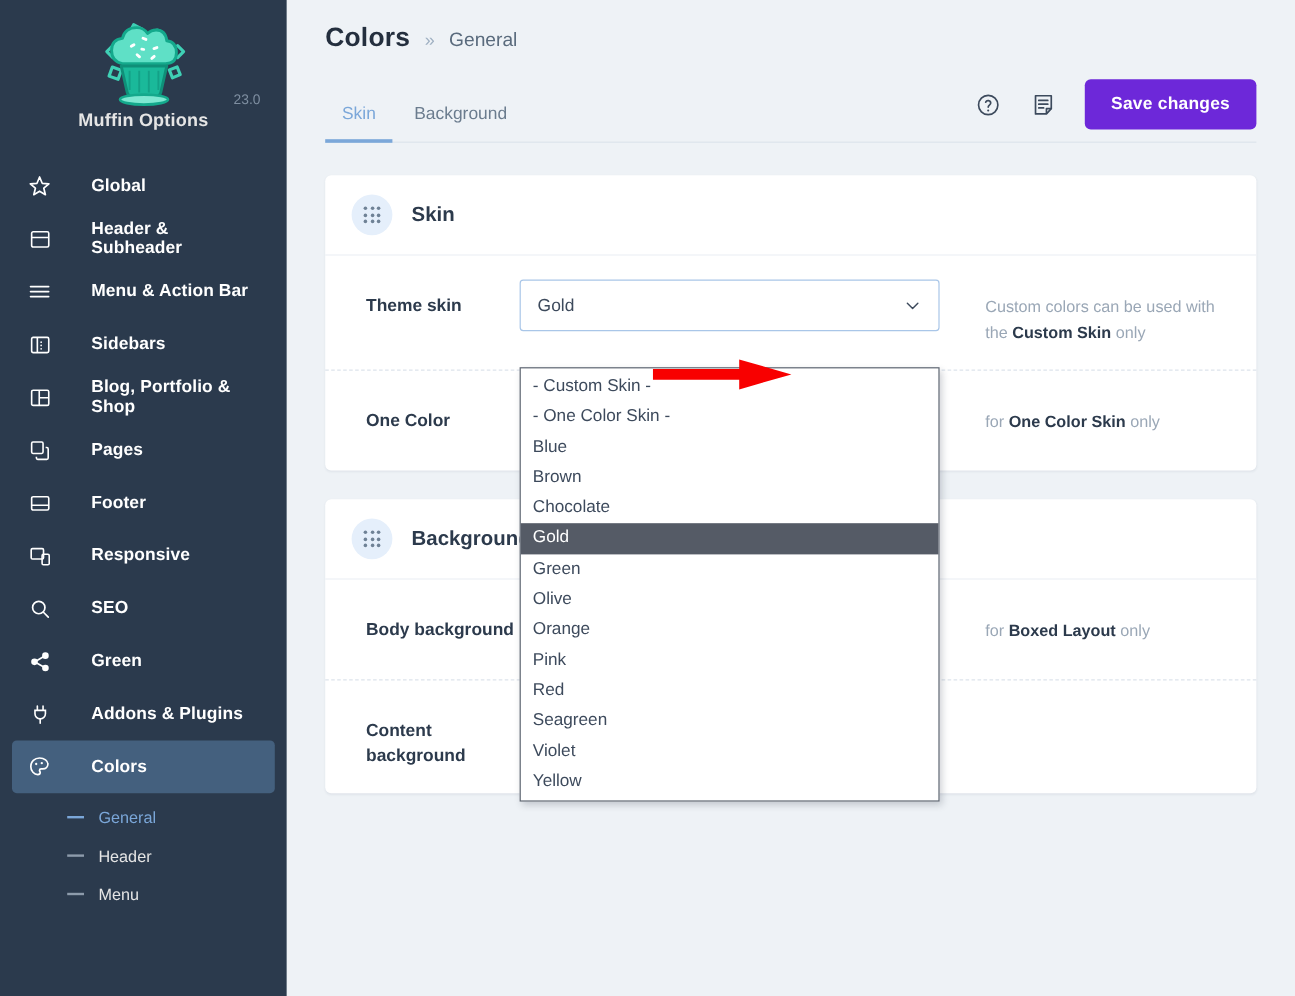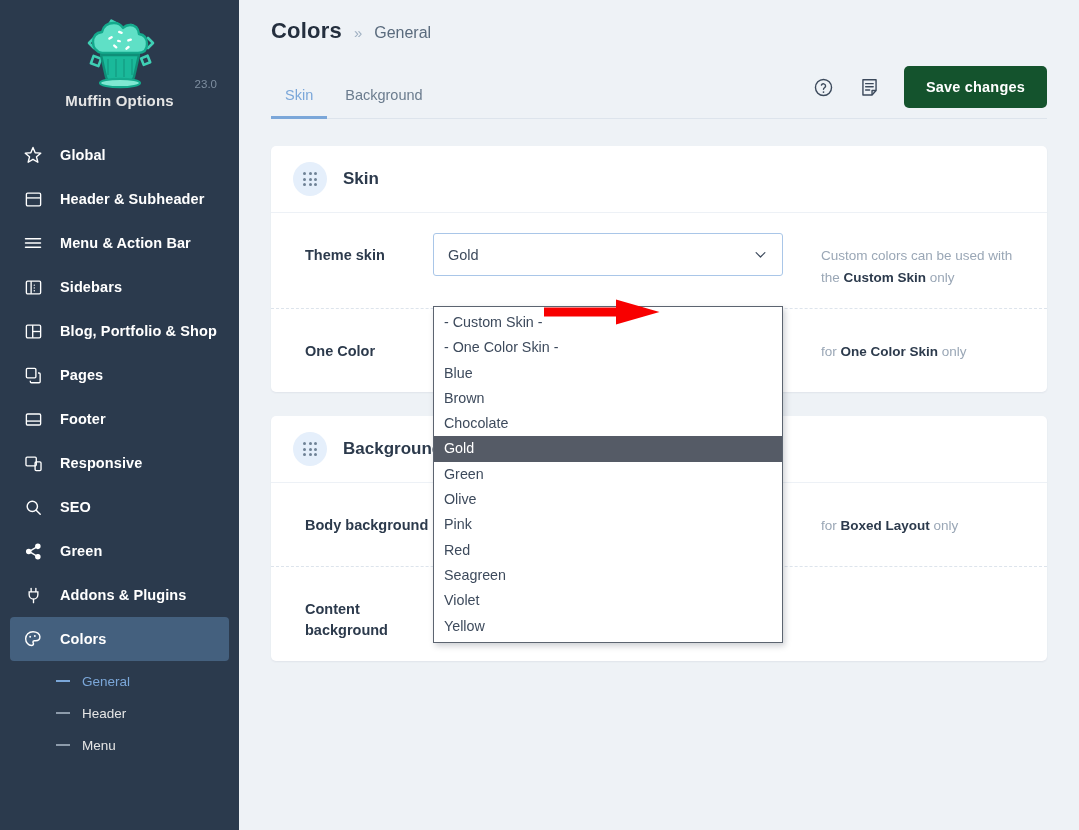--- a/index.html
+++ b/index.html
@@ -26,21 +26,21 @@
     padding: 0 22px;
   }
   .brand-title { font-size: 15px; font-weight: bold; color: #e5e5e5; letter-spacing: .2px; }
   .brand-version {
     position: absolute; right: 22px; top: -14px;
     font-size: 11.5px; color: #7e8ea0;
   }
 
   .menu { margin-top: 18px; flex: 1; }
   .menu-item {
-    display: flex; align-items: center; gap: 16px;
+    display: flex; align-items: center; gap: 32px;
     height: 44px; margin: 0 10px; padding: 0 12px;
     border-radius: 4px; cursor: pointer;
   }
   .menu-item .mi-icon {
     width: 22px; height: 22px; display: flex; align-items: center;
     justify-content: center; color: #ffffff; flex: 0 0 22px;
   }
   .menu-item .mi-label {
     font-size: 14.5px; color: #ffffff; font-weight: bold; letter-spacing: .1px;
   }
@@ -76,21 +76,21 @@
     border-bottom: 3px solid transparent; margin-bottom: -1px;
   }
   .tab.active { color: #7ba7d9; border-bottom-color: #7ba7d9; }
 
   .actions { display: flex; align-items: center; gap: 22px; padding-bottom: 10px; }
   .icon-btn {
     width: 24px; height: 24px; color: #3c4a5c; cursor: pointer;
     display: flex; align-items: center; justify-content: center;
   }
   .save-btn {
-    background: #14532d; color: #ffffff; font-size: 14.5px; font-weight: bold;
+    background: #6d28d9; color: #ffffff; font-size: 14.5px; font-weight: bold;
     border: none; border-radius: 5px; padding: 0 22px; height: 42px;
     cursor: pointer; letter-spacing: .2px;
   }
 
   .content { padding: 27px 32px 0 32px; }
 
   .card {
     background: #ffffff; border-radius: 5px; box-shadow: 0 1px 2px rgba(40,60,90,.07);
     margin-bottom: 24px; overflow: visible;
   }
@@ -412,20 +412,21 @@
 
             <div class="dropdown">
               <div class="opt">- Custom Skin -</div>
               <div class="opt">- One Color Skin -</div>
               <div class="opt">Blue</div>
               <div class="opt">Brown</div>
               <div class="opt">Chocolate</div>
               <div class="opt selected">Gold</div>
               <div class="opt">Green</div>
               <div class="opt">Olive</div>
+              <div class="opt">Orange</div>
               <div class="opt">Pink</div>
               <div class="opt">Red</div>
               <div class="opt">Seagreen</div>
               <div class="opt">Violet</div>
               <div class="opt">Yellow</div>
             </div>
           </div>
           <div class="row-help">
             <span>Custom colors can be used with the</span>
             <b>Custom Skin</b>

